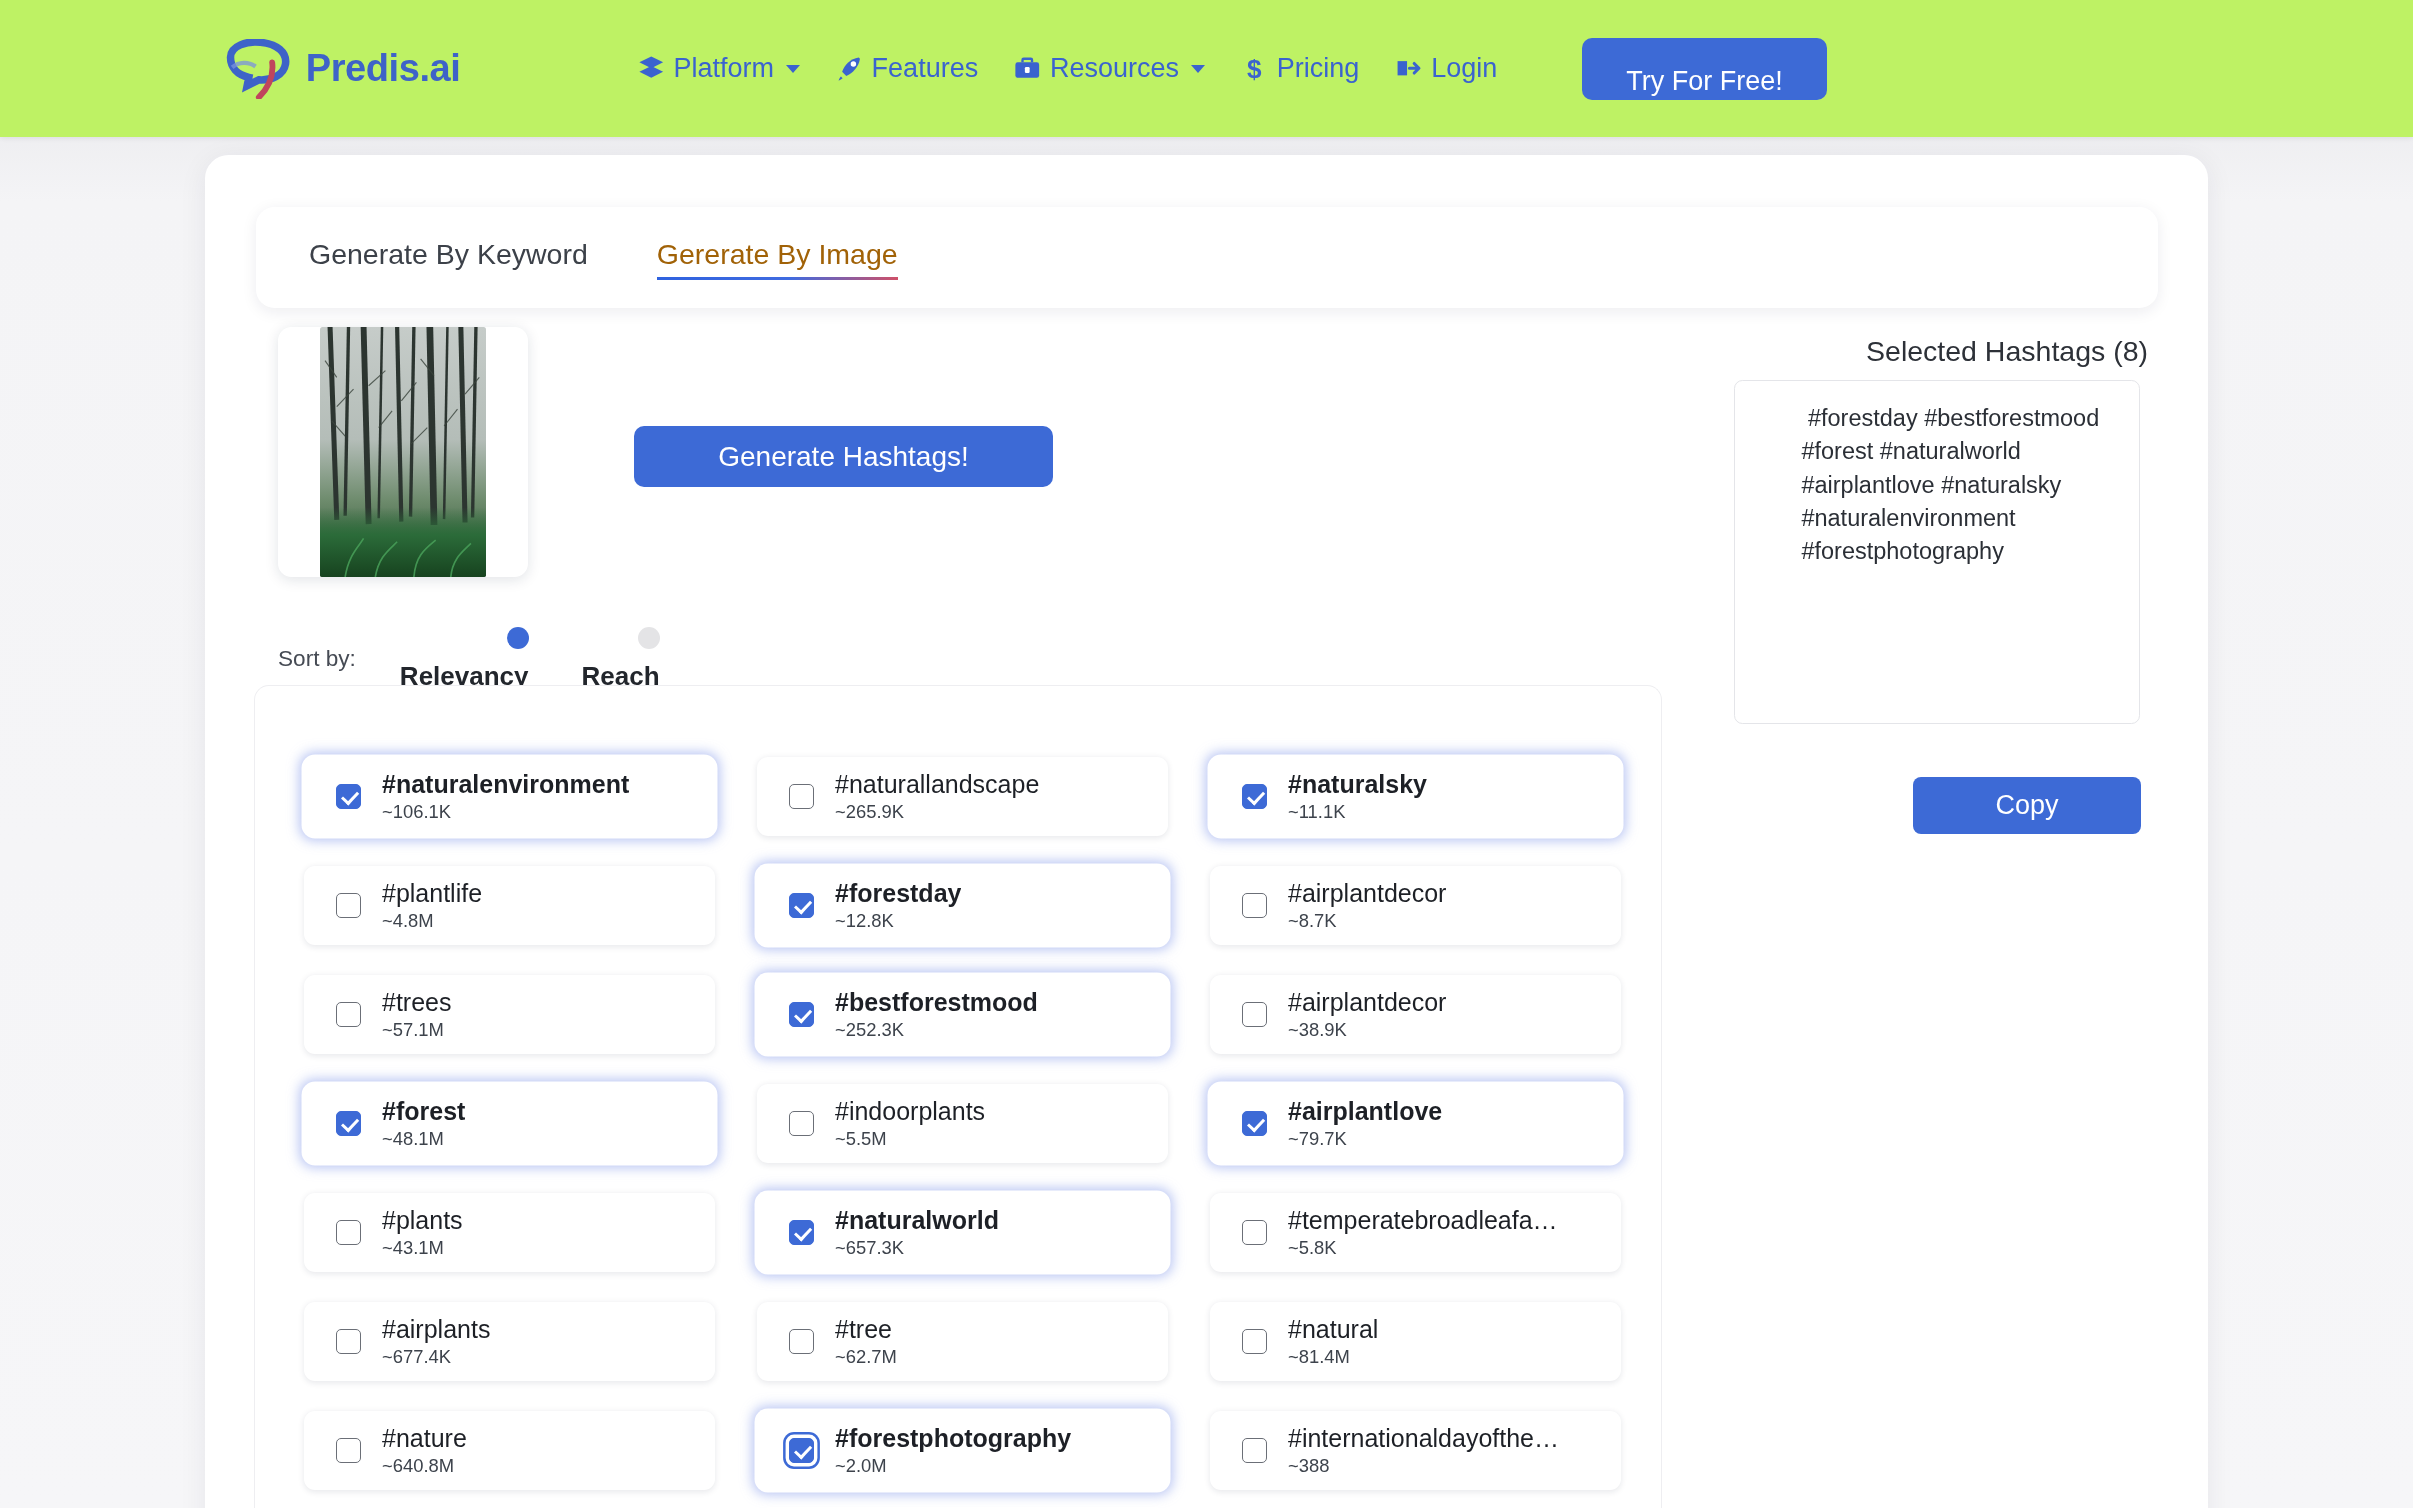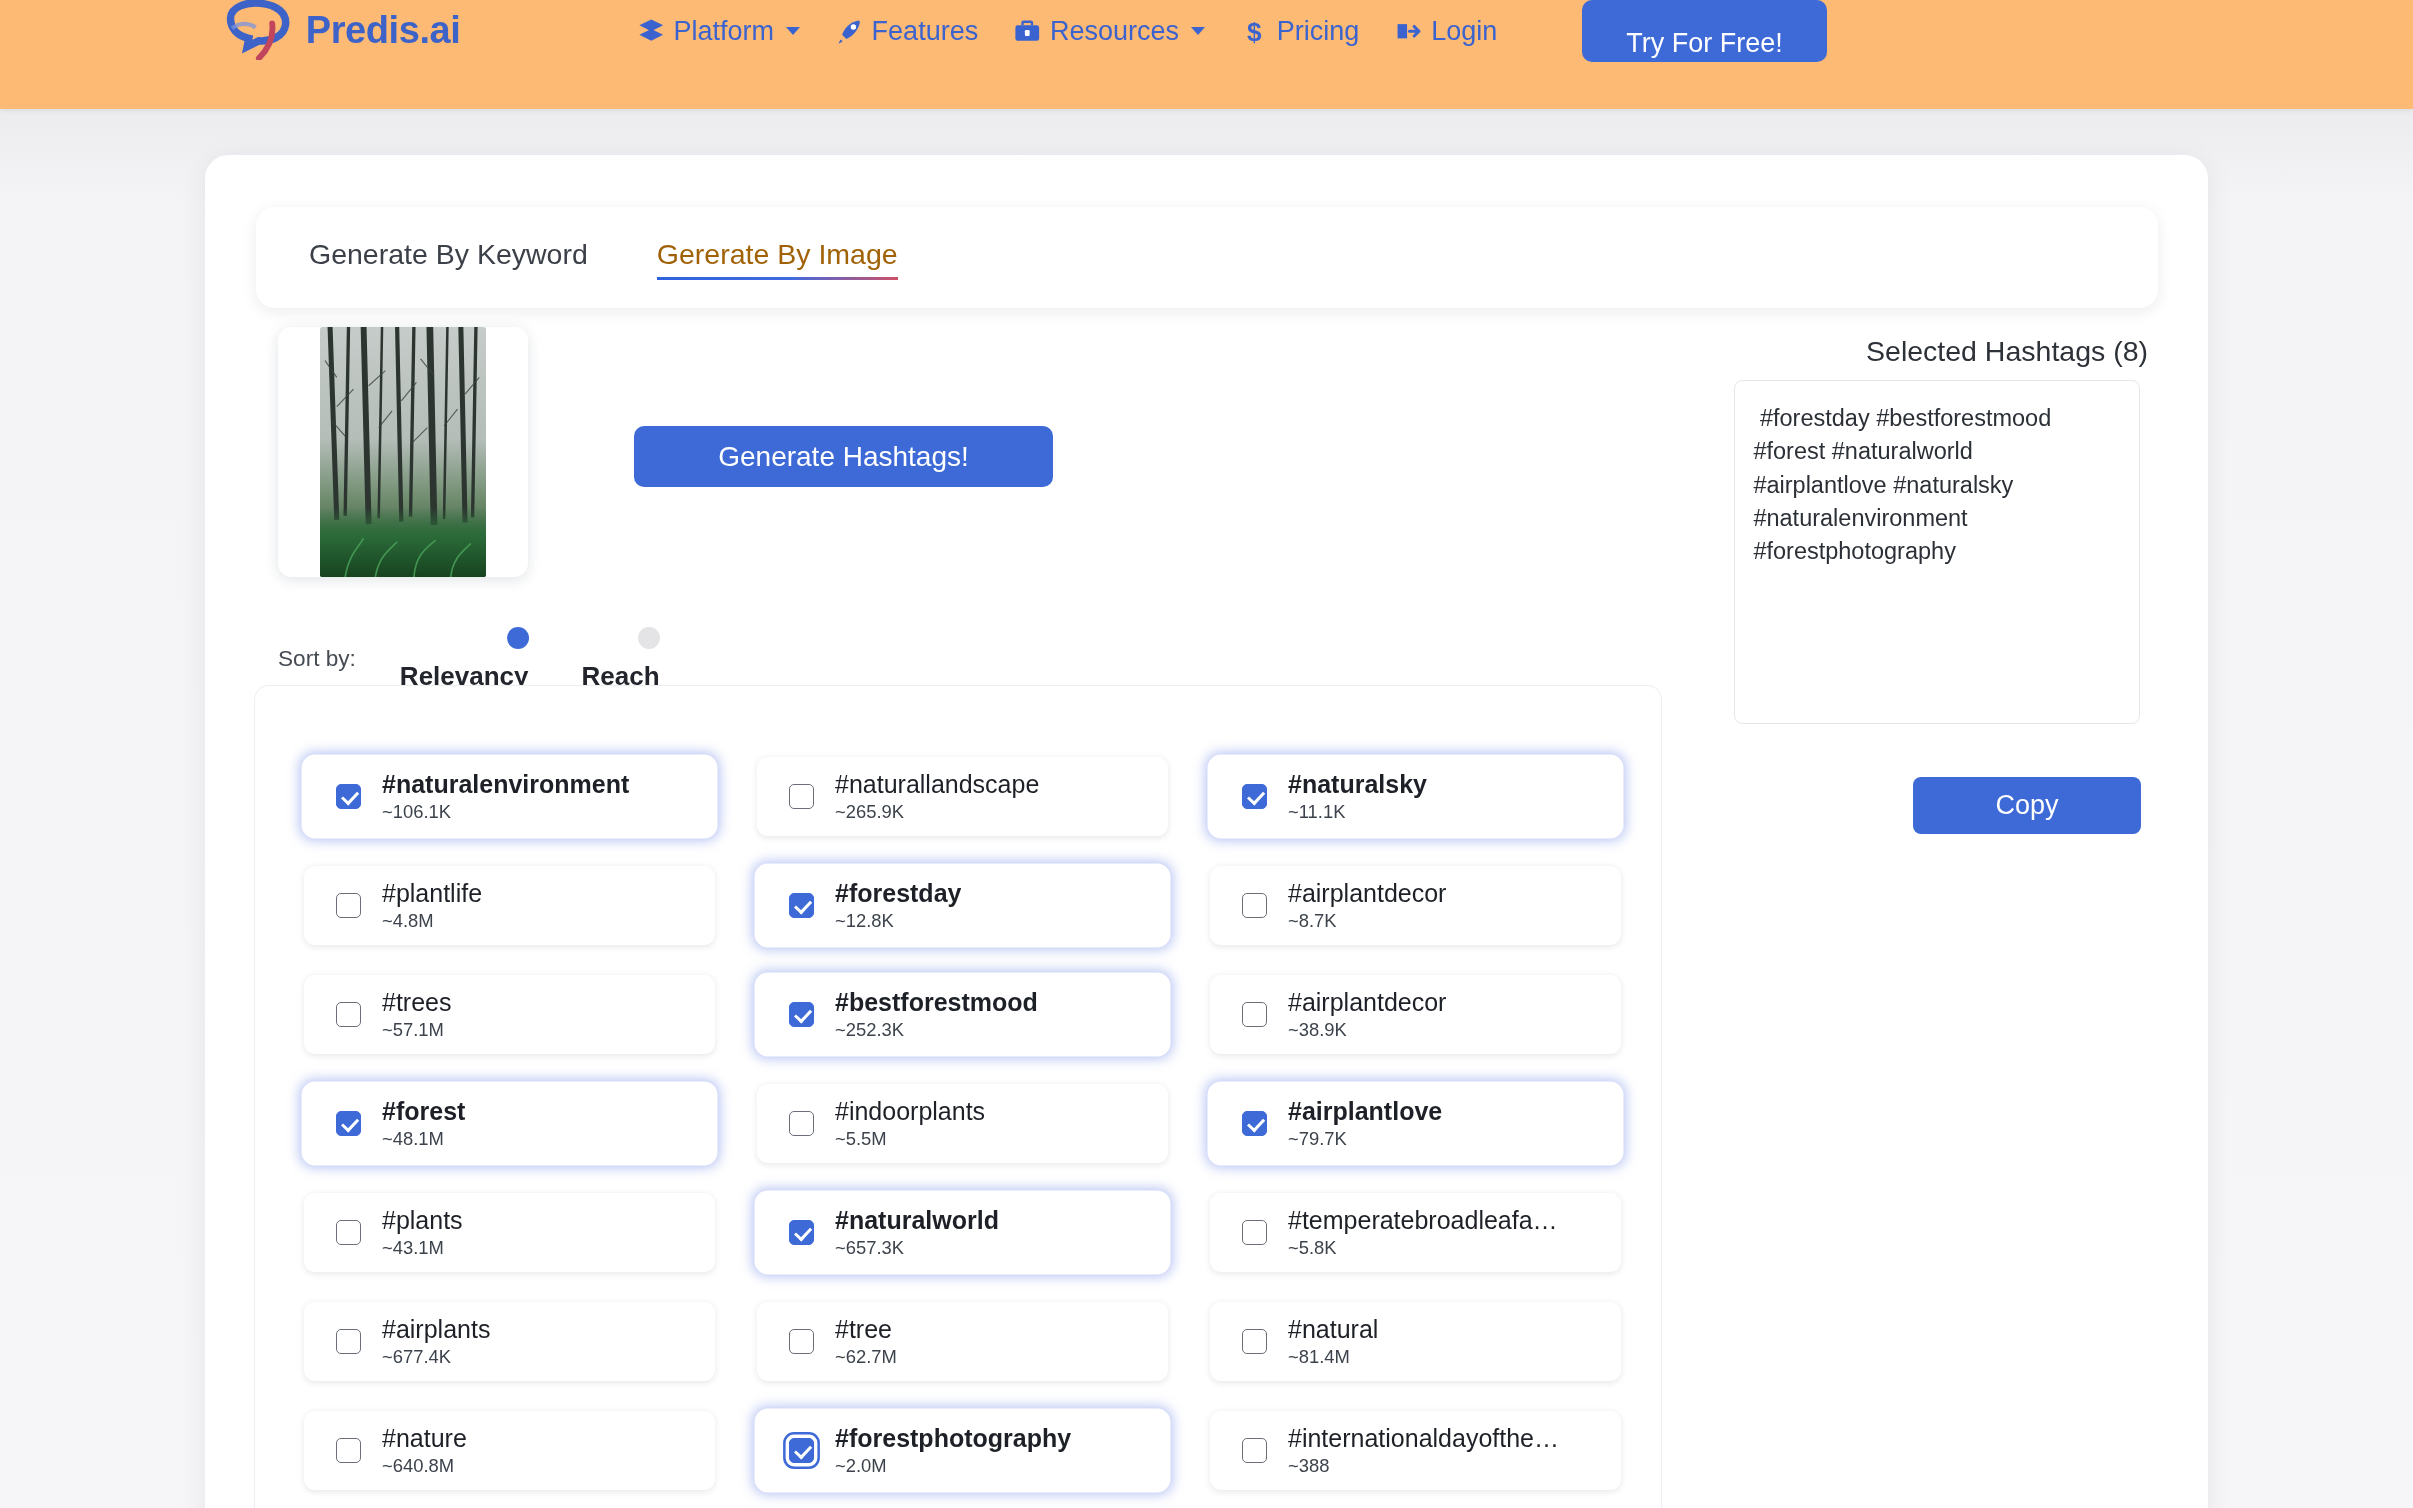--- a/index.html
+++ b/index.html
@@ -6,23 +6,23 @@
   html, body {
     width: 2413px; height: 1508px;
     font-family: "Liberation Sans", sans-serif;
     background: #ffffff;
     overflow: hidden;
   }
 
   
   .navbar {
     position: absolute; top: 0; left: 0;
-    width: 2413px; height: 109px;
-    background: #fdba74;
-    display: flex; align-items: flex-start;
+    width: 2413px; height: 137px;
+    background: #bef264;
+    display: flex; align-items: center;
     box-shadow: 0 1.7px 5px rgba(0,0,0,0.07);
     z-index: 20;
   }
   .brand {
     display: flex; align-items: center; gap: 11.7px;
     margin-left: 222px;
   }
   .brand-logo { width: 72px; height: 60px; flex: none; }
   .brand-name {
     font-size: 38px; font-weight: 700; color: #3e63c8;
@@ -199,21 +199,21 @@
   .sel-box {
     position: absolute; top: 380px; left: 1734px;
     width: 406px; height: 344px;
     background: #ffffff;
     border: 0.8px solid #e4e5e9;
     border-radius: 8.4px;
     padding: 21px 18.4px;
   }
   .sel-text {
     font-size: 23.5px; line-height: 1.42; color: #2b2f36;
-    white-space: pre-wrap; word-break: break-word;
+    white-space: pre-wrap; word-break: break-word; margin-left: 48px;
   }
   .copy-btn {
     position: absolute; top: 777px; left: 1913px;
     width: 228px; height: 57px;
     background: #3d6ad6; color: #ffffff;
     border: none; border-radius: 8px;
     font-size: 27px; font-family: "Liberation Sans", sans-serif;
     cursor: pointer;
   }
 </style>

